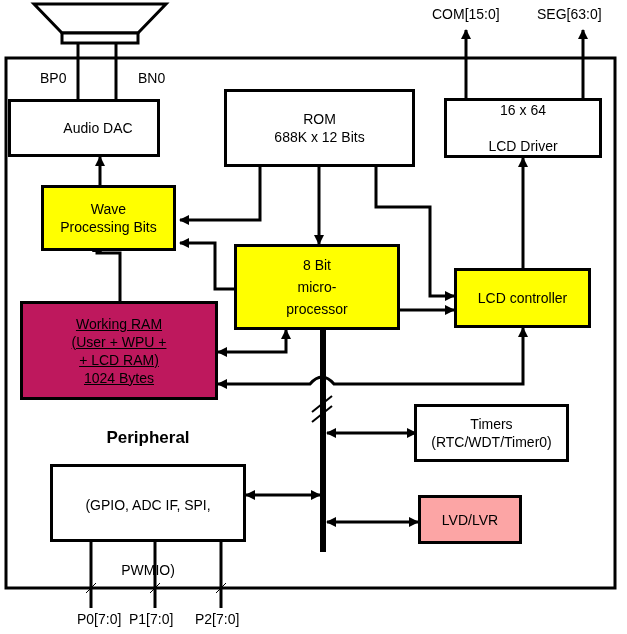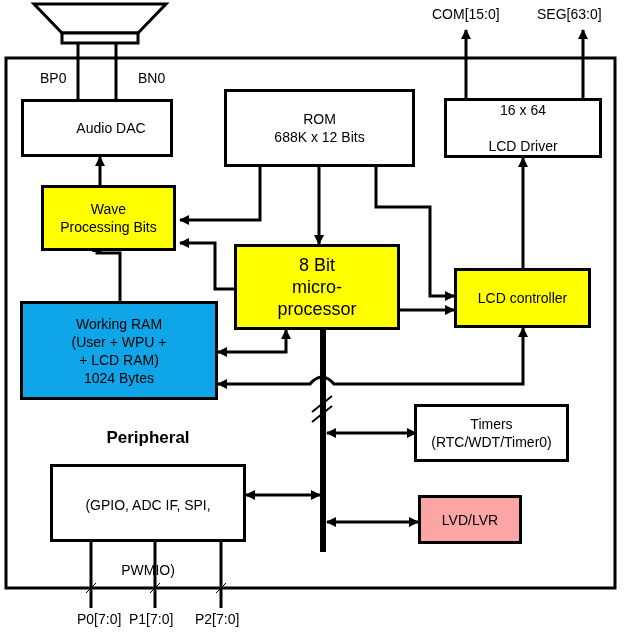--- a/index.html
+++ b/index.html
@@ -1,20 +1,20 @@
 <!DOCTYPE html>
 <html><head>
 <meta charset="utf-8">
 <style>
   html, body { margin: 0; padding: 0; background: #ffffff; }
   body { width: 627px; height: 634px; position: relative; overflow: hidden; font-family: "Liberation Sans", sans-serif; }
   svg { position: absolute; left: 0; top: 0; }
   .box { position: absolute; box-sizing: border-box; border: 3px solid #000; display: flex; flex-direction: column; align-items: center; justify-content: center; text-align: center; color: #000; font-size: 14px; line-height: 18px; }
   .lbl { position: absolute; font-size: 14px; color: #000; white-space: nowrap; }
-  .big { font-size: 18px; line-height: 22px; }
+  .big { font-size: 14px; line-height: 22px; }
   .bold { font-weight: bold; font-size: 17px; line-height: 22px; }
 </style>
 </head>
 <body>
 
 <svg width="627" height="634" viewBox="0 0 627 634">
   <defs>
     <marker id="ah" markerWidth="10" markerHeight="10" refX="9" refY="5" orient="auto" markerUnits="userSpaceOnUse">
       <path d="M0,0 L10,5 L0,10 Z" fill="#000"></path>
     </marker>
@@ -77,21 +77,21 @@
 </svg>
 
 <div class="lbl" style="left:40px;top:70px;">BP0</div>
 <div class="lbl" style="left:138px;top:70px;">BN0</div>
 <div class="lbl" style="left:432px;top:6px;">COM[15:0]</div>
 <div class="lbl" style="left:537px;top:6px;">SEG[63:0]</div>
 <div class="lbl" style="left:65px;top:611px;margin-left:12px;">P0[7:0]</div>
 <div class="lbl" style="left:129px;top:611px;">P1[7:0]</div>
 <div class="lbl" style="left:195px;top:611px;">P2[7:0]</div>
 
-<div class="box" style="left:21px;top:99px;width:152px;height:58px;background:#fff;padding-left:28px;">
+<div class="box" style="left:8px;top:99px;width:152px;height:58px;background:#fff;padding-left:28px;">
   <span>Audio DAC</span>
 </div>
 
 <div class="box" style="left:224px;top:89px;width:191px;height:78px;background:#fff;">
   <span>ROM</span>
   <span>688K x 12 Bits</span>
 </div>
 
 <div class="box" style="left:444px;top:98px;width:158px;height:60px;background:#fff;justify-content:space-between;">
   <span>16 x 64</span>
@@ -106,21 +106,21 @@
 <div class="box big" style="left:234px;top:244px;width:166px;height:86px;background:#FFFF00;">
   <span>8 Bit</span>
   <span>micro-</span>
   <span>processor</span>
 </div>
 
 <div class="box" style="left:454px;top:268px;width:137px;height:60px;background:#FFFF00;">
   <span>LCD controller</span>
 </div>
 
-<div class="box" style="left:20px;top:301px;width:198px;height:99px;background:#0ea5e9;">
+<div class="box" style="left:20px;top:301px;width:198px;height:99px;background:#be185d;text-decoration:underline;">
   <span>Working RAM</span>
   <span>(User + WPU +</span>
   <span>+ LCD RAM)</span>
   <span>1024 Bytes</span>
 </div>
 
 <div class="box" style="left:414px;top:404px;width:155px;height:58px;background:#fff;">
   <span>Timers</span>
   <span>(RTC/WDT/Timer0)</span>
 </div>

